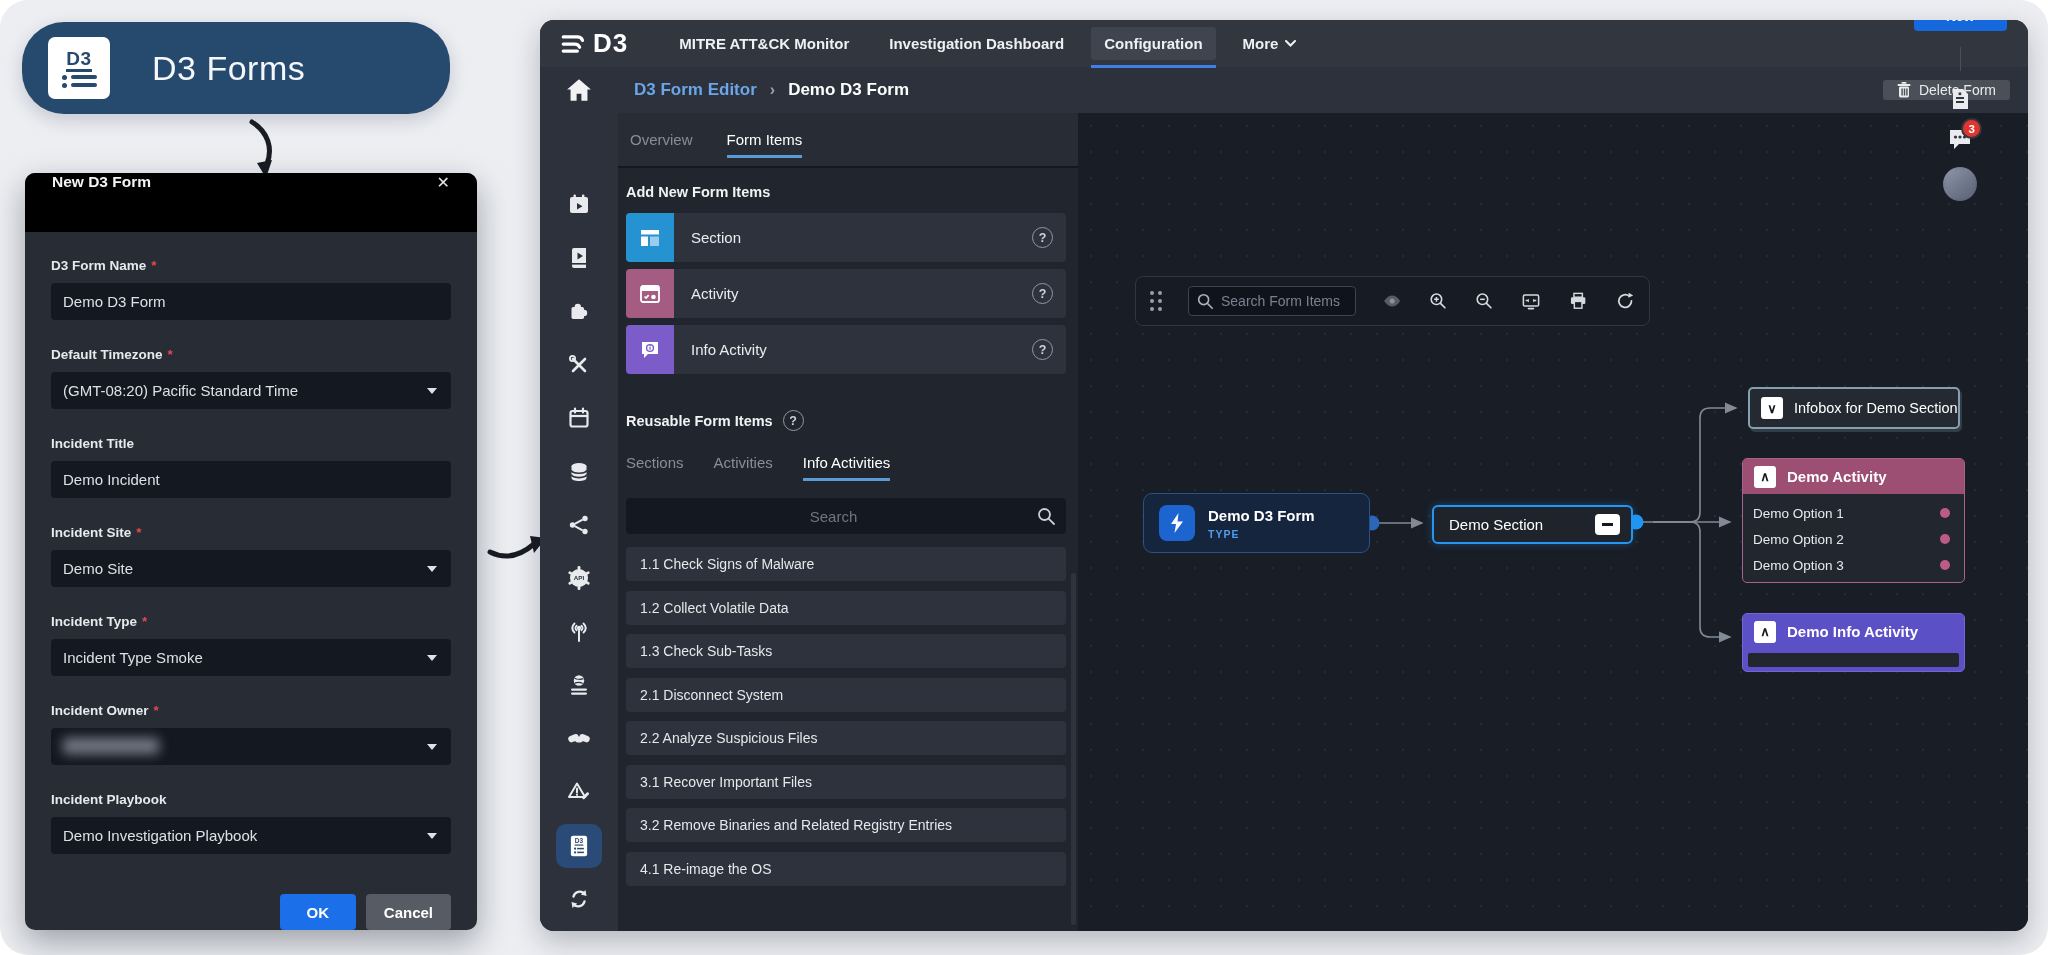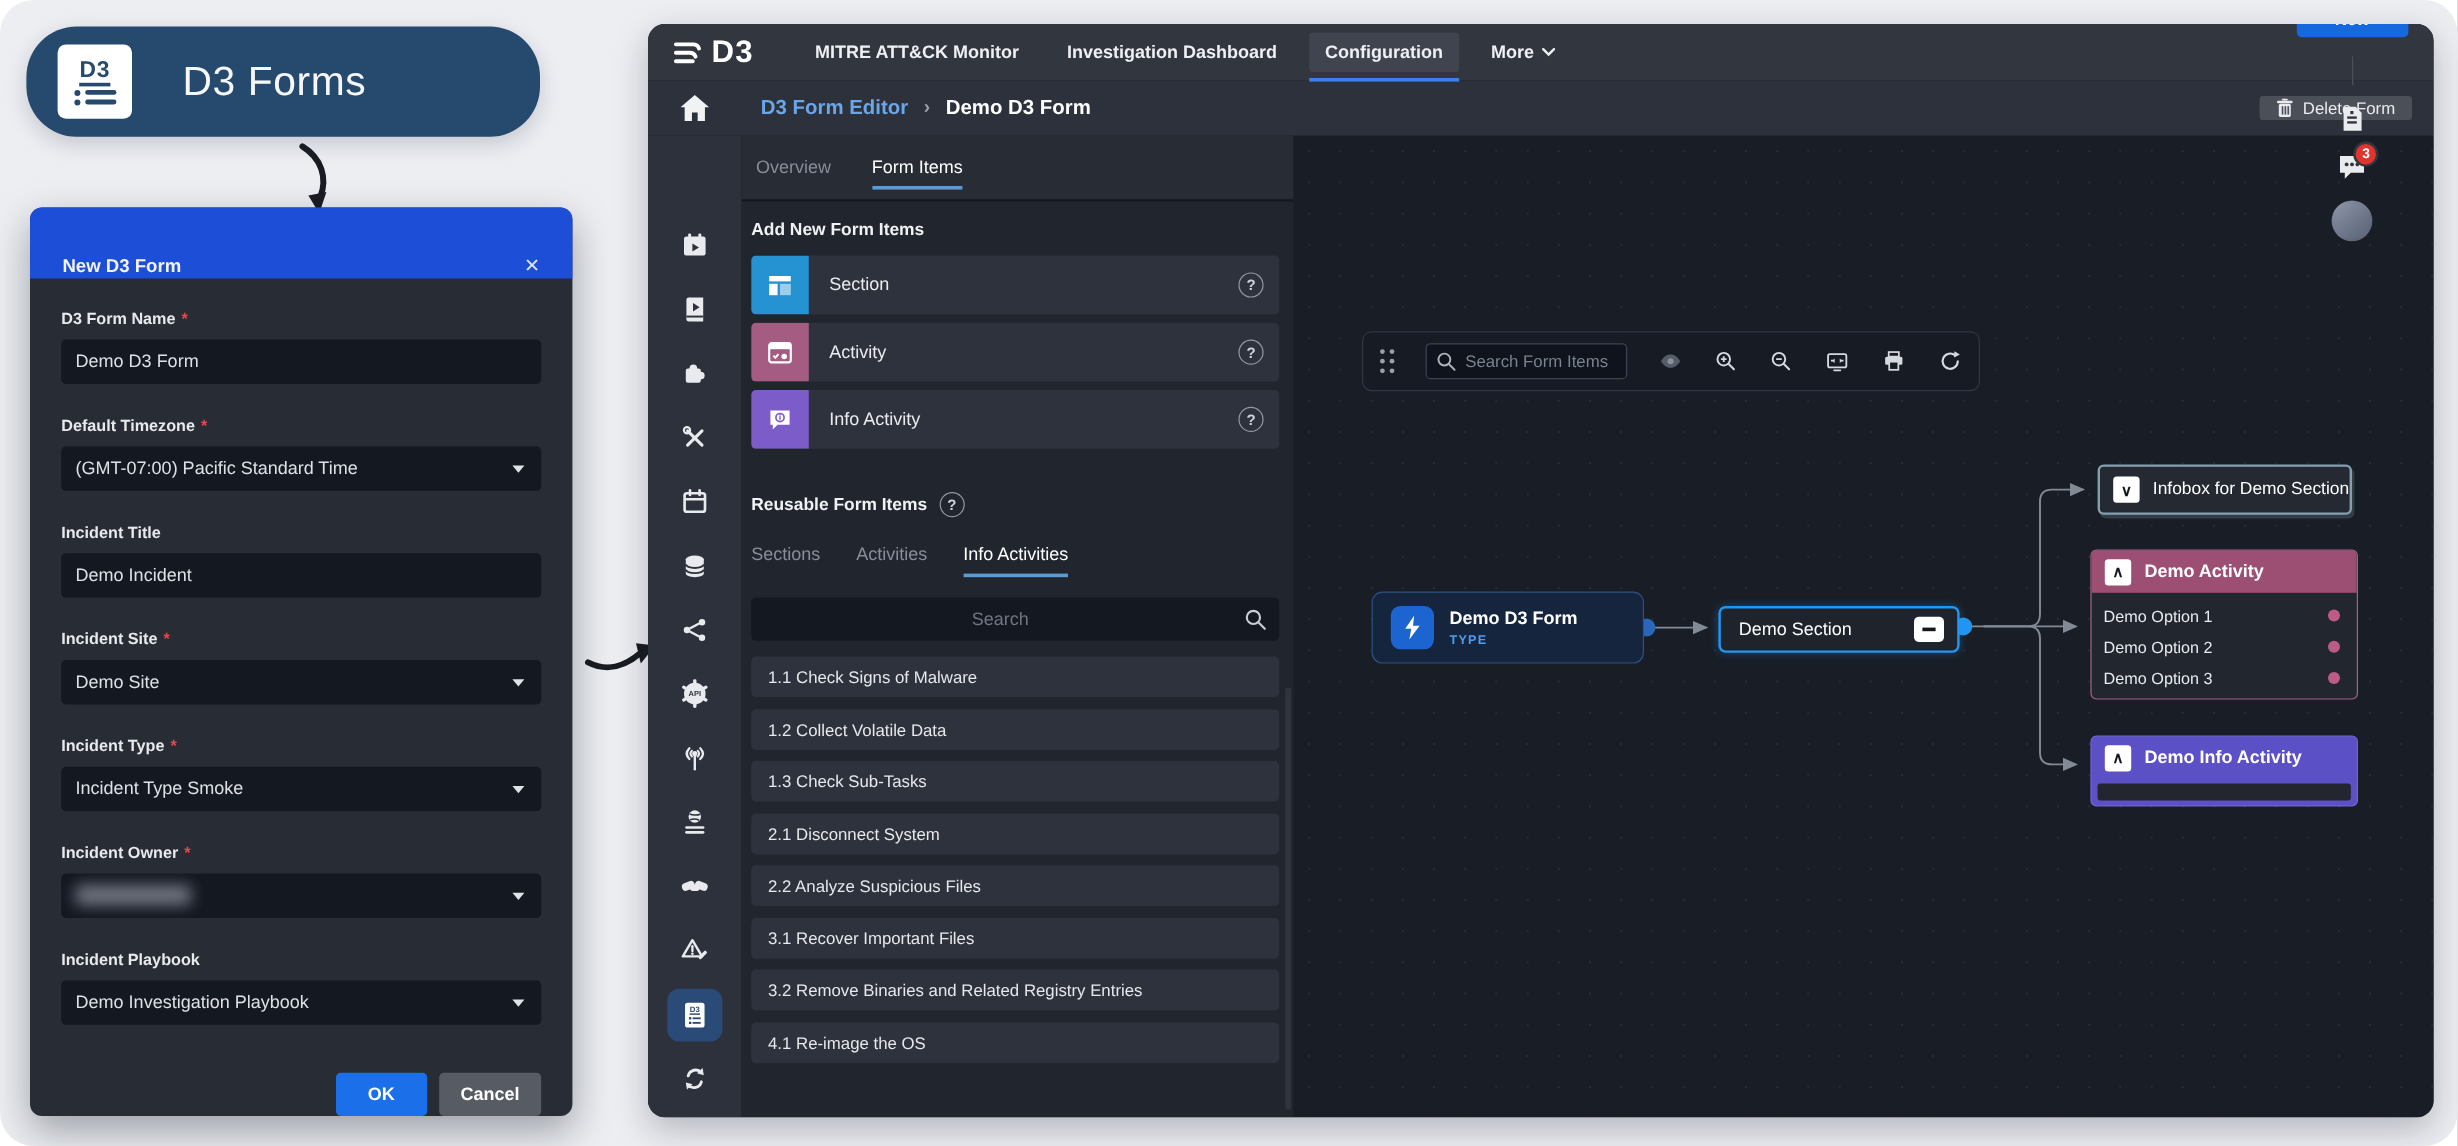--- a/index.html
+++ b/index.html
@@ -12,21 +12,21 @@
   .card-logo { width:62px; height:62px; background:#ffffff; border-radius:7px; margin-left:26px; display:flex; flex-direction:column; align-items:center; justify-content:center; gap:3px; }
   .card-logo .d3t { font-size:19px; font-weight:bold; color:#26496e; letter-spacing:.5px; border-bottom:3px solid #26496e; line-height:20px; }
   .card-logo .lrow { display:flex; align-items:center; gap:4px; }
   .card-logo .ldot { width:5px; height:5px; border-radius:50%; background:#26496e; }
   .card-logo .lbar { width:26px; height:4.5px; border-radius:2px; background:#26496e; }
   .card-title { color:#f5f7fa; font-size:34px; margin-left:42px; letter-spacing:.5px; }
   .ann { position:absolute; }
 
   
   .modal { position:absolute; left:25px; top:173px; width:452px; height:757px; background:#272c35; border-radius:10px; box-shadow:0 12px 32px rgba(10,15,25,.35); }
-  .mhead { height:59px; background:#1d4ed8; border-radius:10px 10px 0 0; display:flex; align-items:flex-end; justify-content:space-between; padding:0 27px; }
+  .mhead { height:59px; background:#000000; border-radius:10px 10px 0 0; display:flex; align-items:flex-start; justify-content:space-between; padding:0 27px; }
   .mtitle { color:#f2f3f5; font-size:15.5px; font-weight:bold; }
   .mclose { color:#e3e6ea; font-size:16px; cursor:pointer; }
   .mbody { padding:26px 26px 0 26px; }
   .field { margin-bottom:27px; }
   .flabel { color:#e7e9ec; font-size:13.5px; font-weight:bold; margin-bottom:10px; }
   .req { color:#e5484d; margin-left:5px; }
   .fbox { position:relative; height:37px; background:#141821; border-radius:4px; color:#dde0e5; font-size:15px; line-height:37px; padding:0 34px 0 12px; white-space:nowrap; overflow:hidden; }
   .caret { position:absolute; right:14px; top:16px; width:0; height:0; border-left:5.5px solid transparent; border-right:5.5px solid transparent; border-top:6.5px solid #dfe3e8; }
   .msec { color:#f1f3f5; font-size:17px; font-weight:bold; margin:36px 0 24px 0; }
   .redacted { display:inline-block; width:96px; height:16px; margin-top:10px; border-radius:3px; background:#9aa0ac; opacity:.72; filter:blur(6px); vertical-align:top; }
@@ -156,21 +156,21 @@
       <span class="mtitle">New D3 Form</span>
       <span class="mclose">✕</span>
     </div>
     <div class="mbody">
       <div class="field">
         <div class="flabel"><span>D3 Form Name</span><span class="req">*</span></div>
         <div class="fbox">Demo D3 Form</div>
       </div>
       <div class="field">
         <div class="flabel"><span>Default Timezone</span><span class="req">*</span></div>
-        <div class="fbox"><span>(GMT-07:00) Pacific Standard Time</span><span class="caret"></span></div>
+        <div class="fbox"><span>(GMT-08:20) Pacific Standard Time</span><span class="caret"></span></div>
       </div>
       <div class="field">
         <div class="flabel"><span>Incident Title</span></div>
         <div class="fbox">Demo Incident</div>
       </div>
       <div class="field">
         <div class="flabel"><span>Incident Site</span><span class="req">*</span></div>
         <div class="fbox"><span>Demo Site</span><span class="caret"></span></div>
       </div>
       <div class="field">

